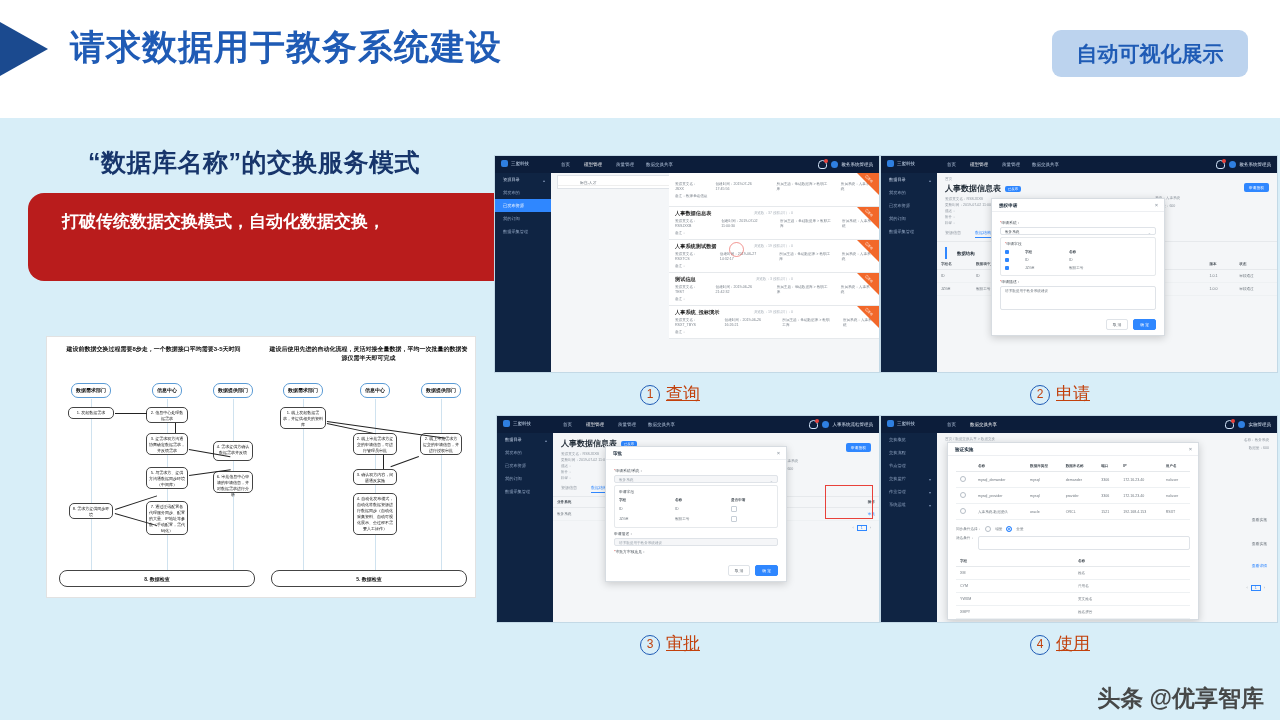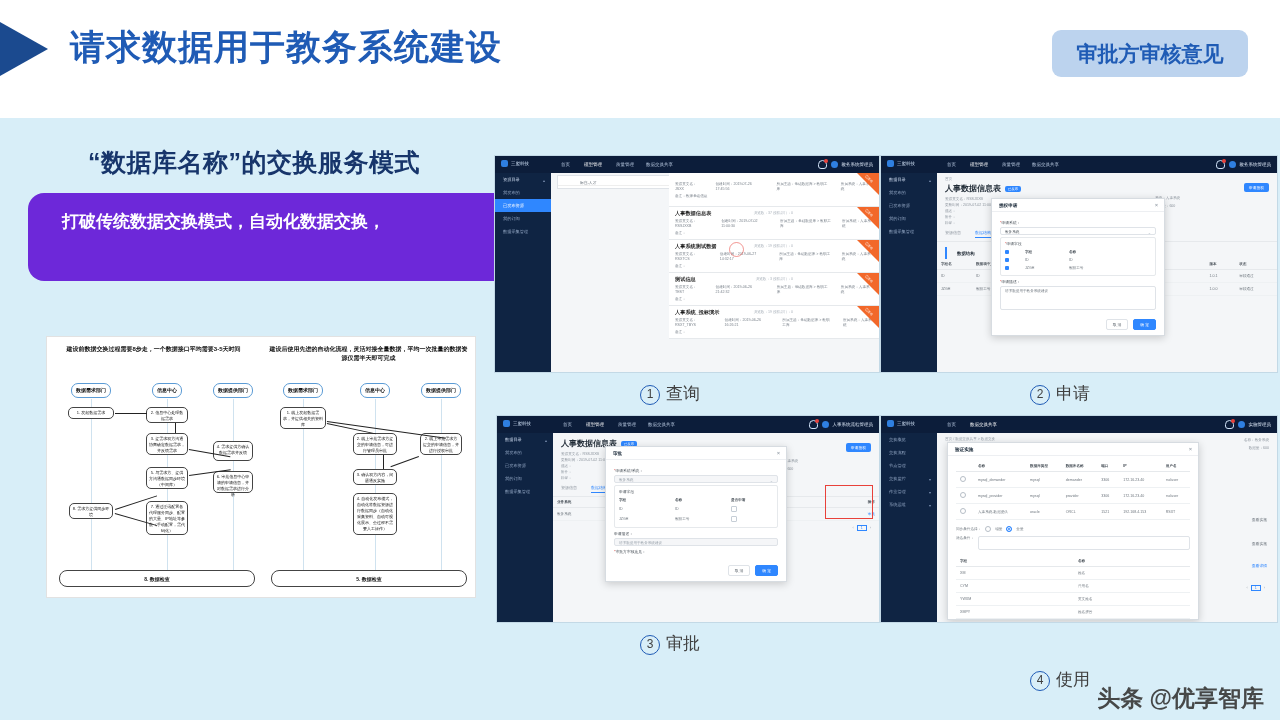--- a/index.html
+++ b/index.html
@@ -41,21 +41,21 @@
   
   .left-col{position:absolute;left:28px;top:18px;width:452px;height:568px;}
   .left-heading{
     font-size:25px;font-weight:bold;color:#17356b;
     text-align:center;white-space:nowrap;letter-spacing:0.5px;
     margin-top:10px;
   }
   .callout{
     margin-top:14px;
     width:500px;height:88px;
-    background:#6d28d9;border-radius:16px;
+    background:#b91c1c;border-radius:16px;
     box-sizing:border-box;
     padding:14px 0 8px 34px;
     color:#ffffff;font-weight:bold;font-size:17px;line-height:30px;
   }
   .callout .l{display:block;white-space:nowrap;}
 
   
   .diagram{
     position:absolute;left:18px;top:200px;
     width:430px;height:262px;background:#ffffff;
@@ -92,31 +92,31 @@
   .edge{position:absolute;background:#222;height:1px;transform-origin:0 0;}
 
   
   .shot{position:absolute;background:#fff;overflow:hidden;border:1px solid #c3d9e6;box-sizing:border-box;}
   .shot.s1{left:494px;top:37px;width:386px;height:218px;}
   .shot.s2{left:880px;top:37px;width:398px;height:218px;}
   .shot.s3{left:496px;top:297px;width:384px;height:208px;}
   .shot.s4{left:880px;top:297px;width:398px;height:208px;}
 
   .cap{
-    position:absolute;font-size:17px;color:#404040;white-space:nowrap;
+    position:absolute;font-size:17px;color:#c2410c;white-space:nowrap;text-decoration:underline;
   }
   .cap .num{
     display:inline-block;width:18px;height:18px;line-height:17px;
     border:1px solid #1f5bb5;border-radius:50%;text-align:center;
     font-size:12px;margin-right:6px;vertical-align:1px;
   }
   .cap.c1{left:640px;top:264px;}
   .cap.c2{left:1030px;top:264px;}
   .cap.c3{left:640px;top:514px;}
-  .cap.c4{left:1030px;top:514px;margin-top:36px;}
+  .cap.c4{left:1030px;top:514px;}
 
   
   .app{position:absolute;inset:0;background:#f3f5f7;font-size:4px;color:#333;}
   .topbar{position:absolute;left:0;top:0;right:0;height:17px;background:#0c1d3a;}
   .topbar .brand{
     position:absolute;left:6px;top:4px;font-size:4.5px;color:#cfe0f5;
     display:flex;align-items:center;gap:3px;
   }
   .logo-dot{width:7px;height:7px;background:#2f7fe0;border-radius:2px;display:inline-block;}
   .nav{position:absolute;left:66px;top:0;height:17px;display:flex;align-items:center;gap:12px;}
@@ -207,21 +207,21 @@
     font-size:23px;font-weight:bold;color:#3a3a3a;opacity:.92;white-space:nowrap;
   }
 </style>
 </head>
 <body>
 
 <div class="header">
   <div class="header-arrow"></div>
   <div class="header-title">请求数据用于教务系统建设</div>
   <div class="header-pill">
-    <span>审批方审核意见</span>
+    <span>自动可视化展示</span>
   </div>
 </div>
 
 <div class="stage">
 
   <div class="left-col">
     <div class="left-heading">“数据库名称”的交换服务模式</div>
     <div class="callout">
       <span class="l">打破传统数据交换模式，自动化数据交换，</span>
     </div>

